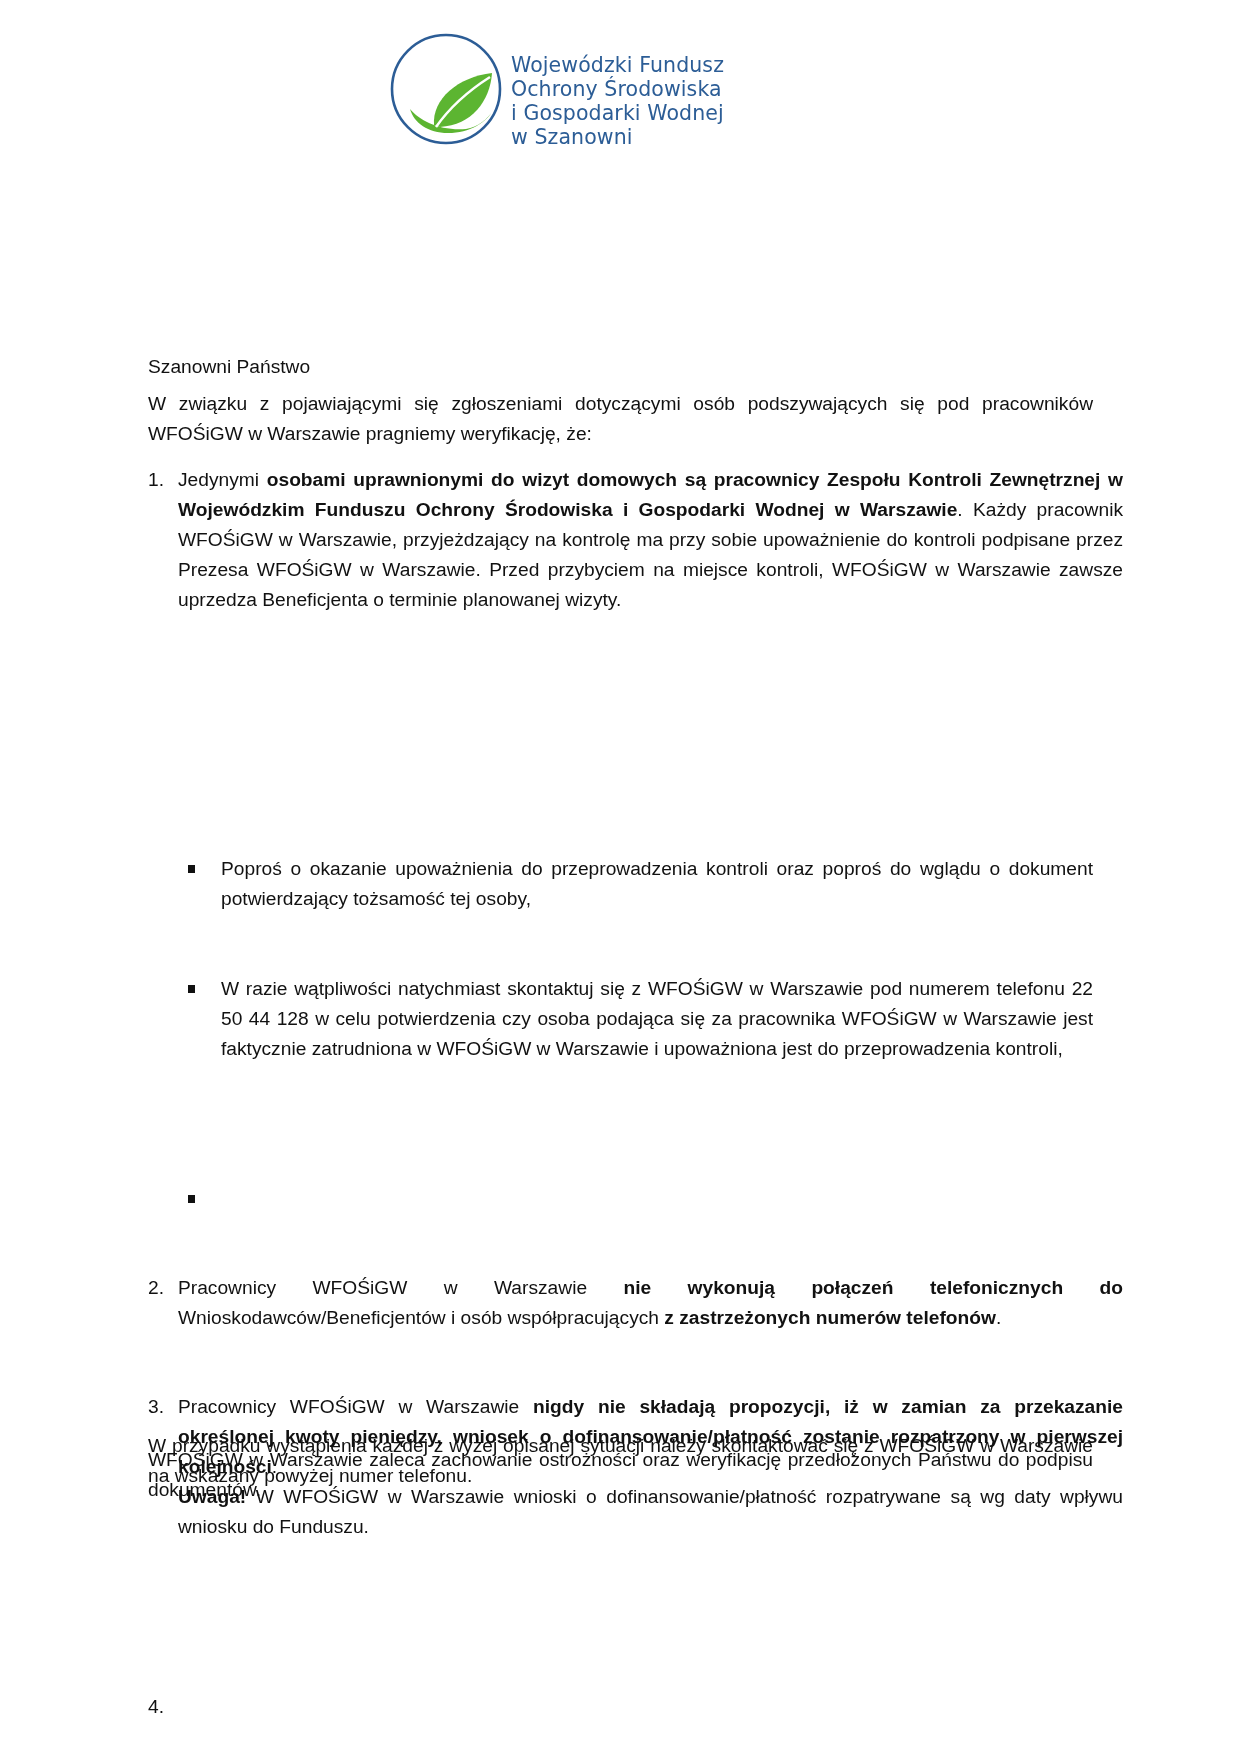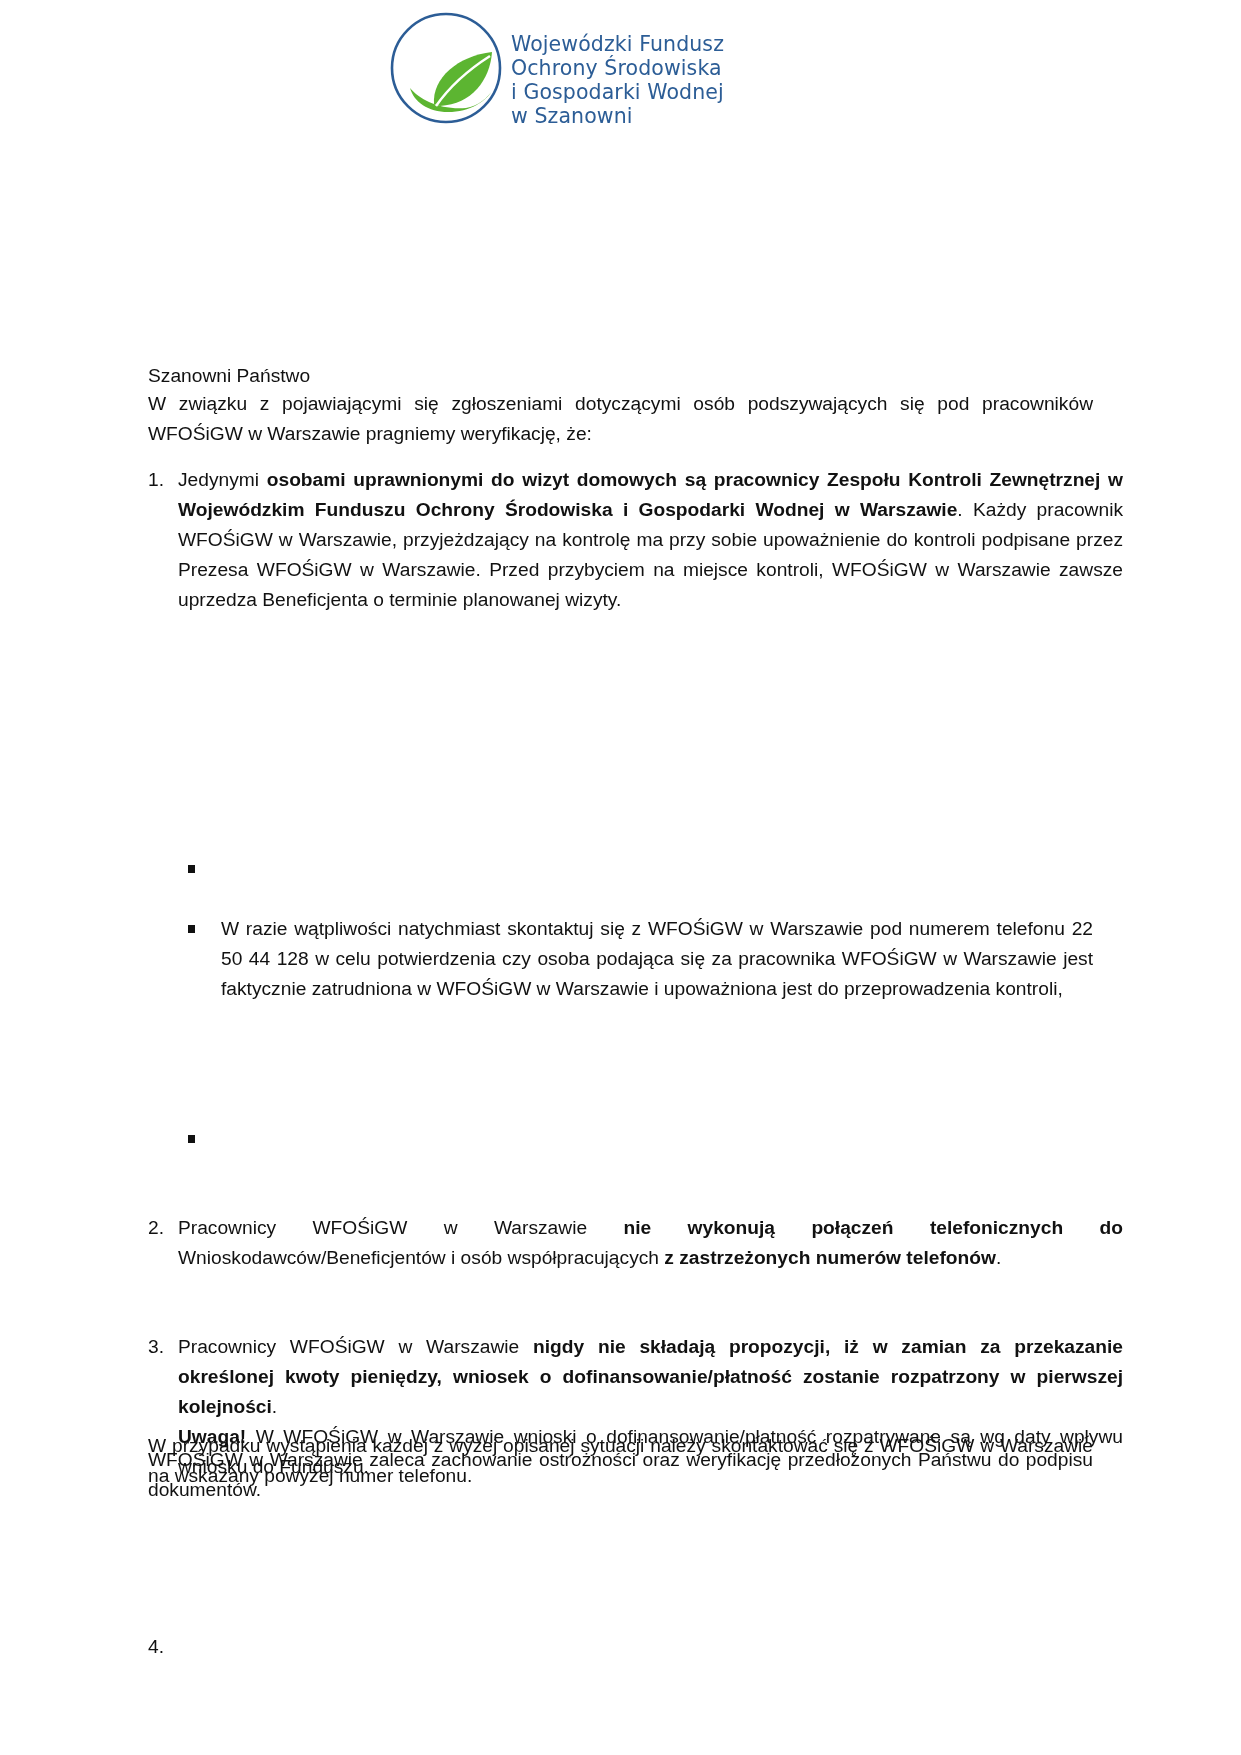--- a/index.html
+++ b/index.html
@@ -1,20 +1,20 @@
 <!DOCTYPE html>
 <html><head>
   <meta charset="utf-8">
   <style>
     html, body { margin: 0; padding: 0; background: #ffffff; }
     body {
       width: 1241px; height: 1755px; position: relative; overflow: hidden;
       font-family: "Liberation Sans", sans-serif; color: #111;
     }
-    .logo { position: absolute; left: 388px; top: 8px; width: 400px; height: 120px; }
+    .logo { position: absolute; left: 388px; top: 29px; width: 400px; height: 120px; }
     .logo svg { position: absolute; left: 0; top: 0; }
     .logo-text {
       position: absolute; left: 123px; top: 24px;
       font-family: "DejaVu Sans", sans-serif; font-size: 20.5px; line-height: 24px;
       color: #2c5d96; letter-spacing: 0.1px; font-weight: normal;
     }
     .logo-text div { white-space: nowrap; }
 
     .page { position: absolute; left: 148px; top: 0; width: 945px; }
     .title {
@@ -49,32 +49,33 @@
   <div class="logo-text">
     <div>Wojewódzki Fundusz</div>
     <div>Ochrony Środowiska</div>
     <div>i Gospodarki Wodnej</div>
     <div>w Szanowni</div>
   </div>
 </div>
 
 <div class="page">
 
-  <div class="abs text" style="top:361px;">Szanowni Państwo</div>
+  <div class="abs text" style="top:352px;">Szanowni Państwo</div>
 
   <div class="abs text" style="top:389px;">W związku z pojawiającymi się zgłoszeniami dotyczącymi osób podszywających się pod pracowników WFOŚiGW w Warszawie pragniemy weryfikację, że:</div>
 
   <div class="abs text num-item" style="top:465px;">
     <span class="num">1.</span>
     <span>Jedynymi </span><b>osobami uprawnionymi do wizyt domowych są pracownicy Zespołu Kontroli Zewnętrznej w Wojewódzkim Funduszu Ochrony Środowiska i Gospodarki Wodnej w Warszawie</b><span>. Każdy pracownik WFOŚiGW w Warszawie, przyjeżdzający na kontrolę  ma przy sobie upoważnienie do kontroli podpisane przez Prezesa WFOŚiGW w Warszawie. Przed przybyciem na miejsce kontroli, WFOŚiGW w Warszawie zawsze uprzedza Beneficjenta o terminie planowanej wizyty.</span>
   </div>
 
 
   <div class="abs text bullet-item" style="top:704px; width:872px;">
     <span class="sq"></span>
+    <span>Poproś o okazanie upoważnienia do przeprowadzenia kontroli oraz poproś do wglądu o dokument potwierdzający tożsamość tej osoby,</span>
   </div>
   <div class="abs text bullet-item" style="top:764px; width:872px;">
     <span class="sq"></span>
     <span>W razie wątpliwości natychmiast skontaktuj się z WFOŚiGW w Warszawie pod numerem telefonu 22 50 44 128 w celu potwierdzenia czy osoba podająca się za pracownika WFOŚiGW w Warszawie jest faktycznie zatrudniona w WFOŚiGW w Warszawie i upoważniona jest do przeprowadzenia kontroli,</span>
   </div>
   <div class="abs text bullet-item" style="top:884px; width:872px;">
     <span class="sq"></span>
   </div>
 
   <div class="abs text num-item" style="top:973px;">

